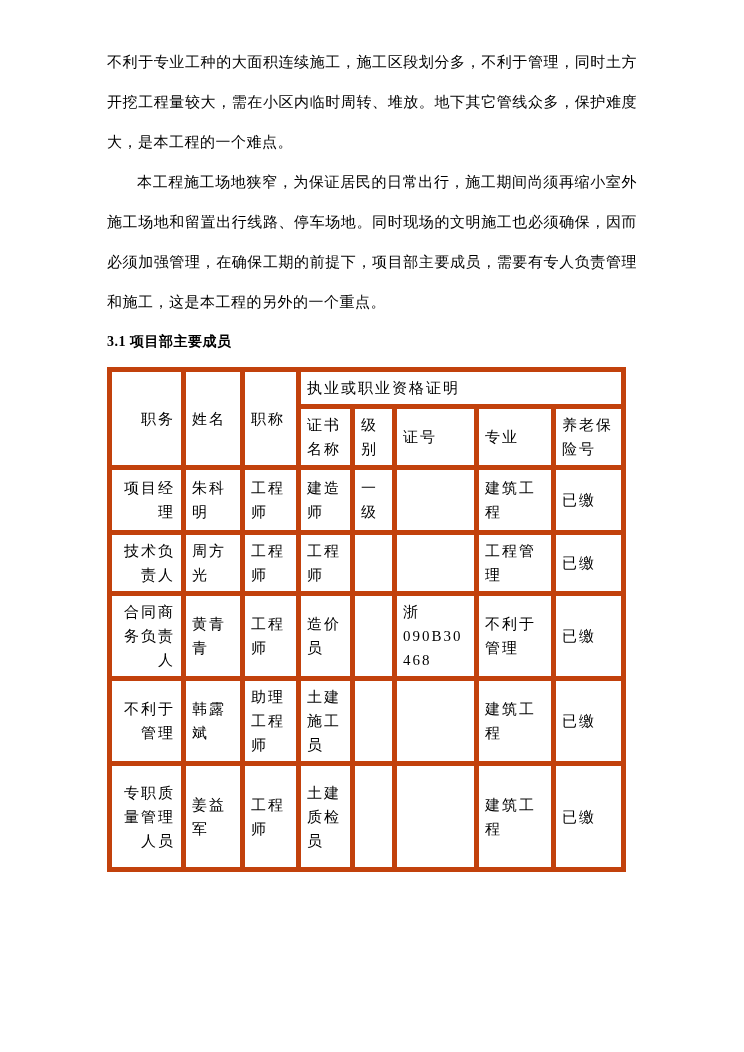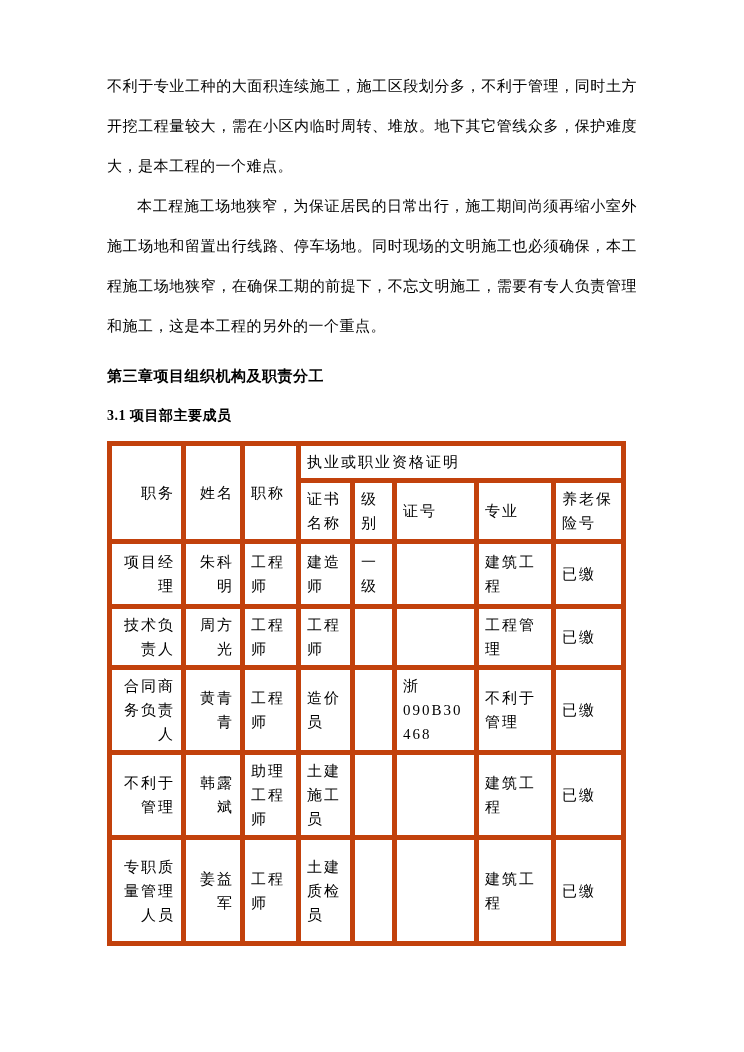--- a/index.html
+++ b/index.html
@@ -3,21 +3,21 @@
 <meta charset="utf-8">
 <style>
   html,body{margin:0;padding:0;}
   body{
     width:744px;height:1052px;background:#ffffff;
     font-family:"Liberation Serif","DejaVu Serif",serif;
     color:#000;
   }
   .page{
     width:744px;height:1052px;background:#fff;overflow:hidden;box-sizing:border-box;
-    padding:66px 107px 0 107px;
+    padding:42px 107px 0 107px;
   }
   .doc-paragraph{
     margin:0;font-size:15px;line-height:40px;text-align:justify;
     letter-spacing:0.5px;
   }
   .doc-paragraph.indented{text-indent:2em;}
   .chapter-heading{
     margin:10px 0 0 0;font-size:15px;font-weight:bold;line-height:40px;
     letter-spacing:0.5px;
   }
@@ -50,38 +50,37 @@
 
   tr.hrow1{height:34px;}
   tr.hrow2{height:51px;}
   tr.r0{height:65px;}
   tr.r1{height:59px;}
   tr.r2{height:72px;}
   tr.r3{height:79px;}
   tr.r4{height:106px;}
 
   td.pos{letter-spacing:3px;text-align:right;}
-  td.name{letter-spacing:0;text-align:right;}
+  td.name{letter-spacing:0;}
   td.title{letter-spacing:2px;}
   td.cert{letter-spacing:2px;}
   td.level{letter-spacing:0;}
   td.certno{letter-spacing:0;word-break:break-all;}
   td.spec{letter-spacing:0;}
   td.pension{letter-spacing:0;}
   td.qual-group{letter-spacing:2px;}
 </style>
 </head>
 <body>
 
 <div class="page">
 
   <p class="doc-paragraph">不利于专业工种的大面积连续施工，施工区段划分多，不利于管理，同时土方开挖工程量较大，需在小区内临时周转、堆放。地下其它管线众多，保护难度大，是本工程的一个难点。</p>
-  <p class="doc-paragraph indented">本工程施工场地狭窄，为保证居民的日常出行，施工期间尚须再缩小室外施工场地和留置出行线路、停车场地。同时现场的文明施工也必须确保，本工程施工场地狭窄，在确保工期的前提下，不忘文明施工，需要有专人负责管理和施工，这是本工程的另外的一个重点。</p>
+  <p class="doc-paragraph indented">本工程施工场地狭窄，为保证居民的日常出行，施工期间尚须再缩小室外施工场地和留置出行线路、停车场地。同时现场的文明施工也必须确保，因而必须加强管理，在确保工期的前提下，项目部主要成员，需要有专人负责管理和施工，这是本工程的另外的一个重点。</p>
 
-  <h3 class="chapter-heading">第三章项目组织机构及职责分工</h3>
   <h4 class="section-heading">3.1 项目部主要成员</h4>
 
   <table class="members">
     <colgroup>
       <col class="c-pos">
         <col class="c-name">
         <col class="c-title">
         <col class="c-cert">
       <col class="c-level">
         <col class="c-certno">

